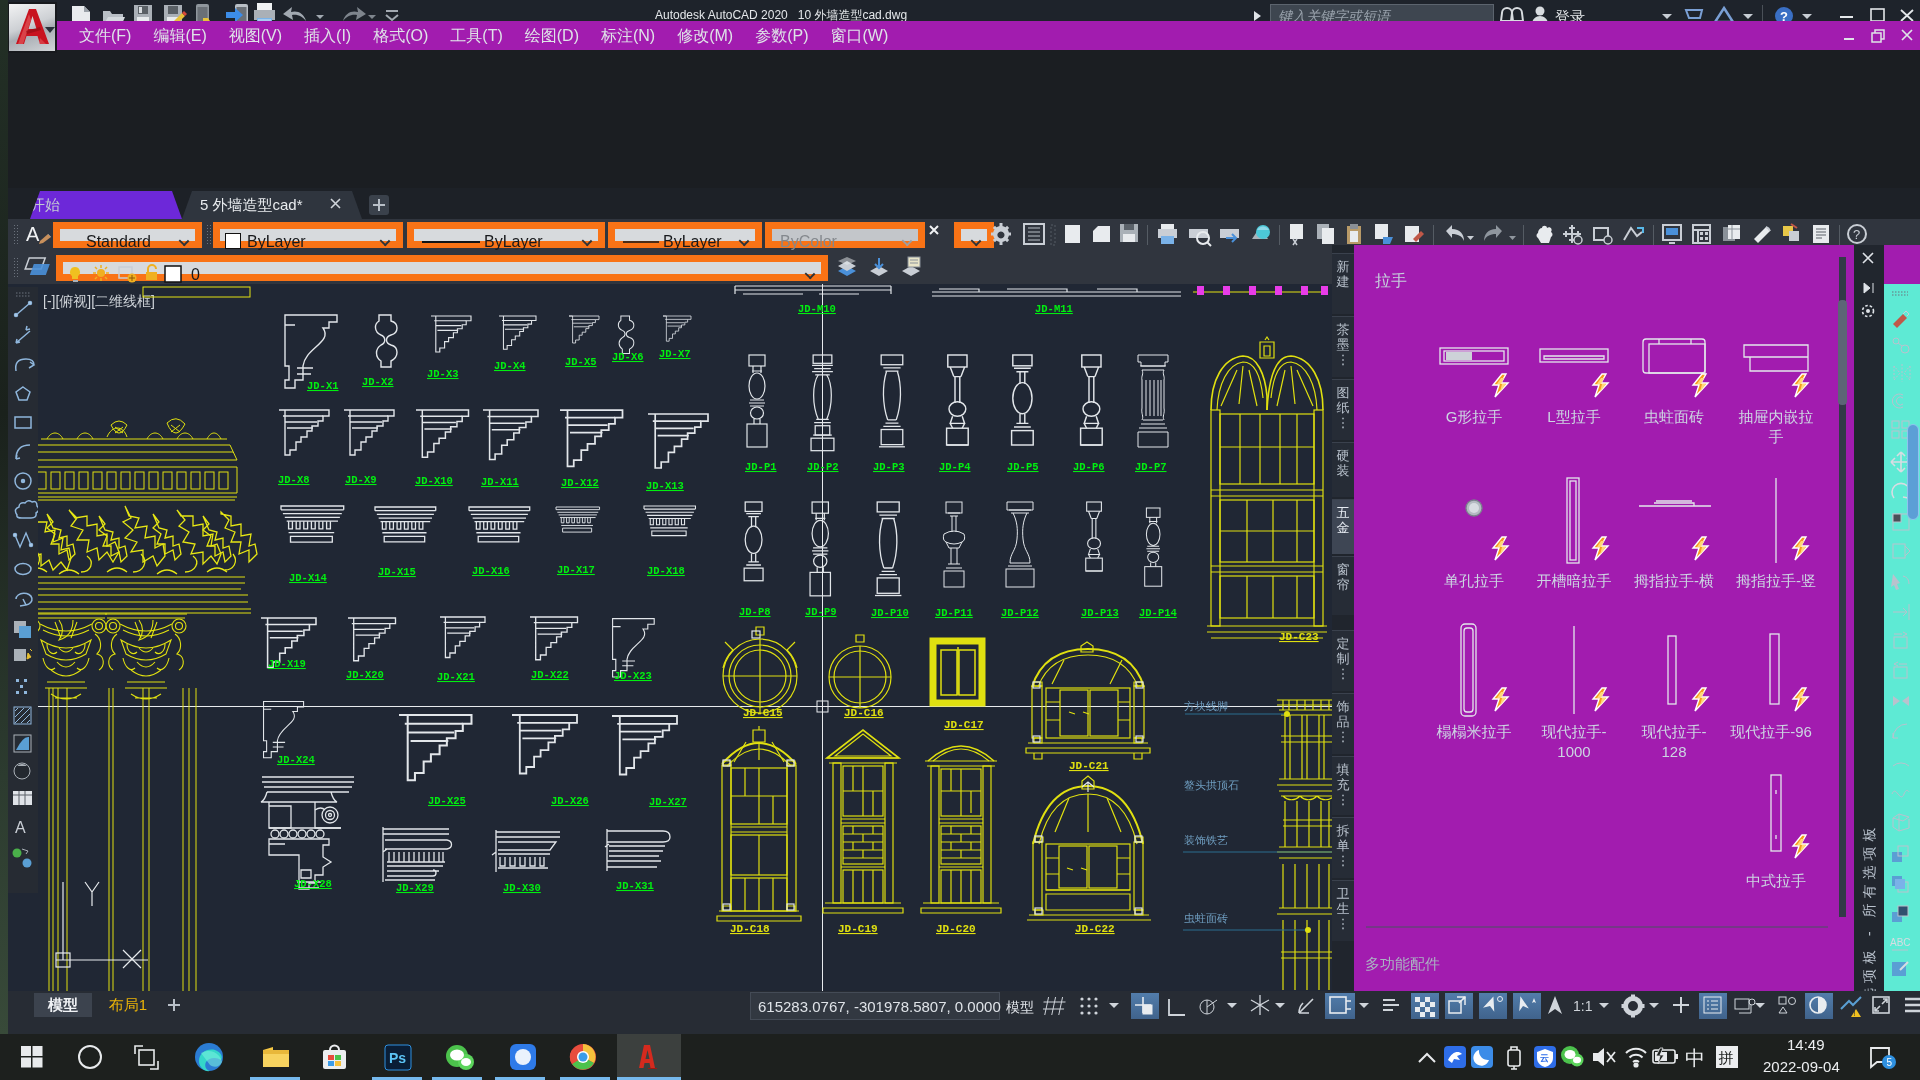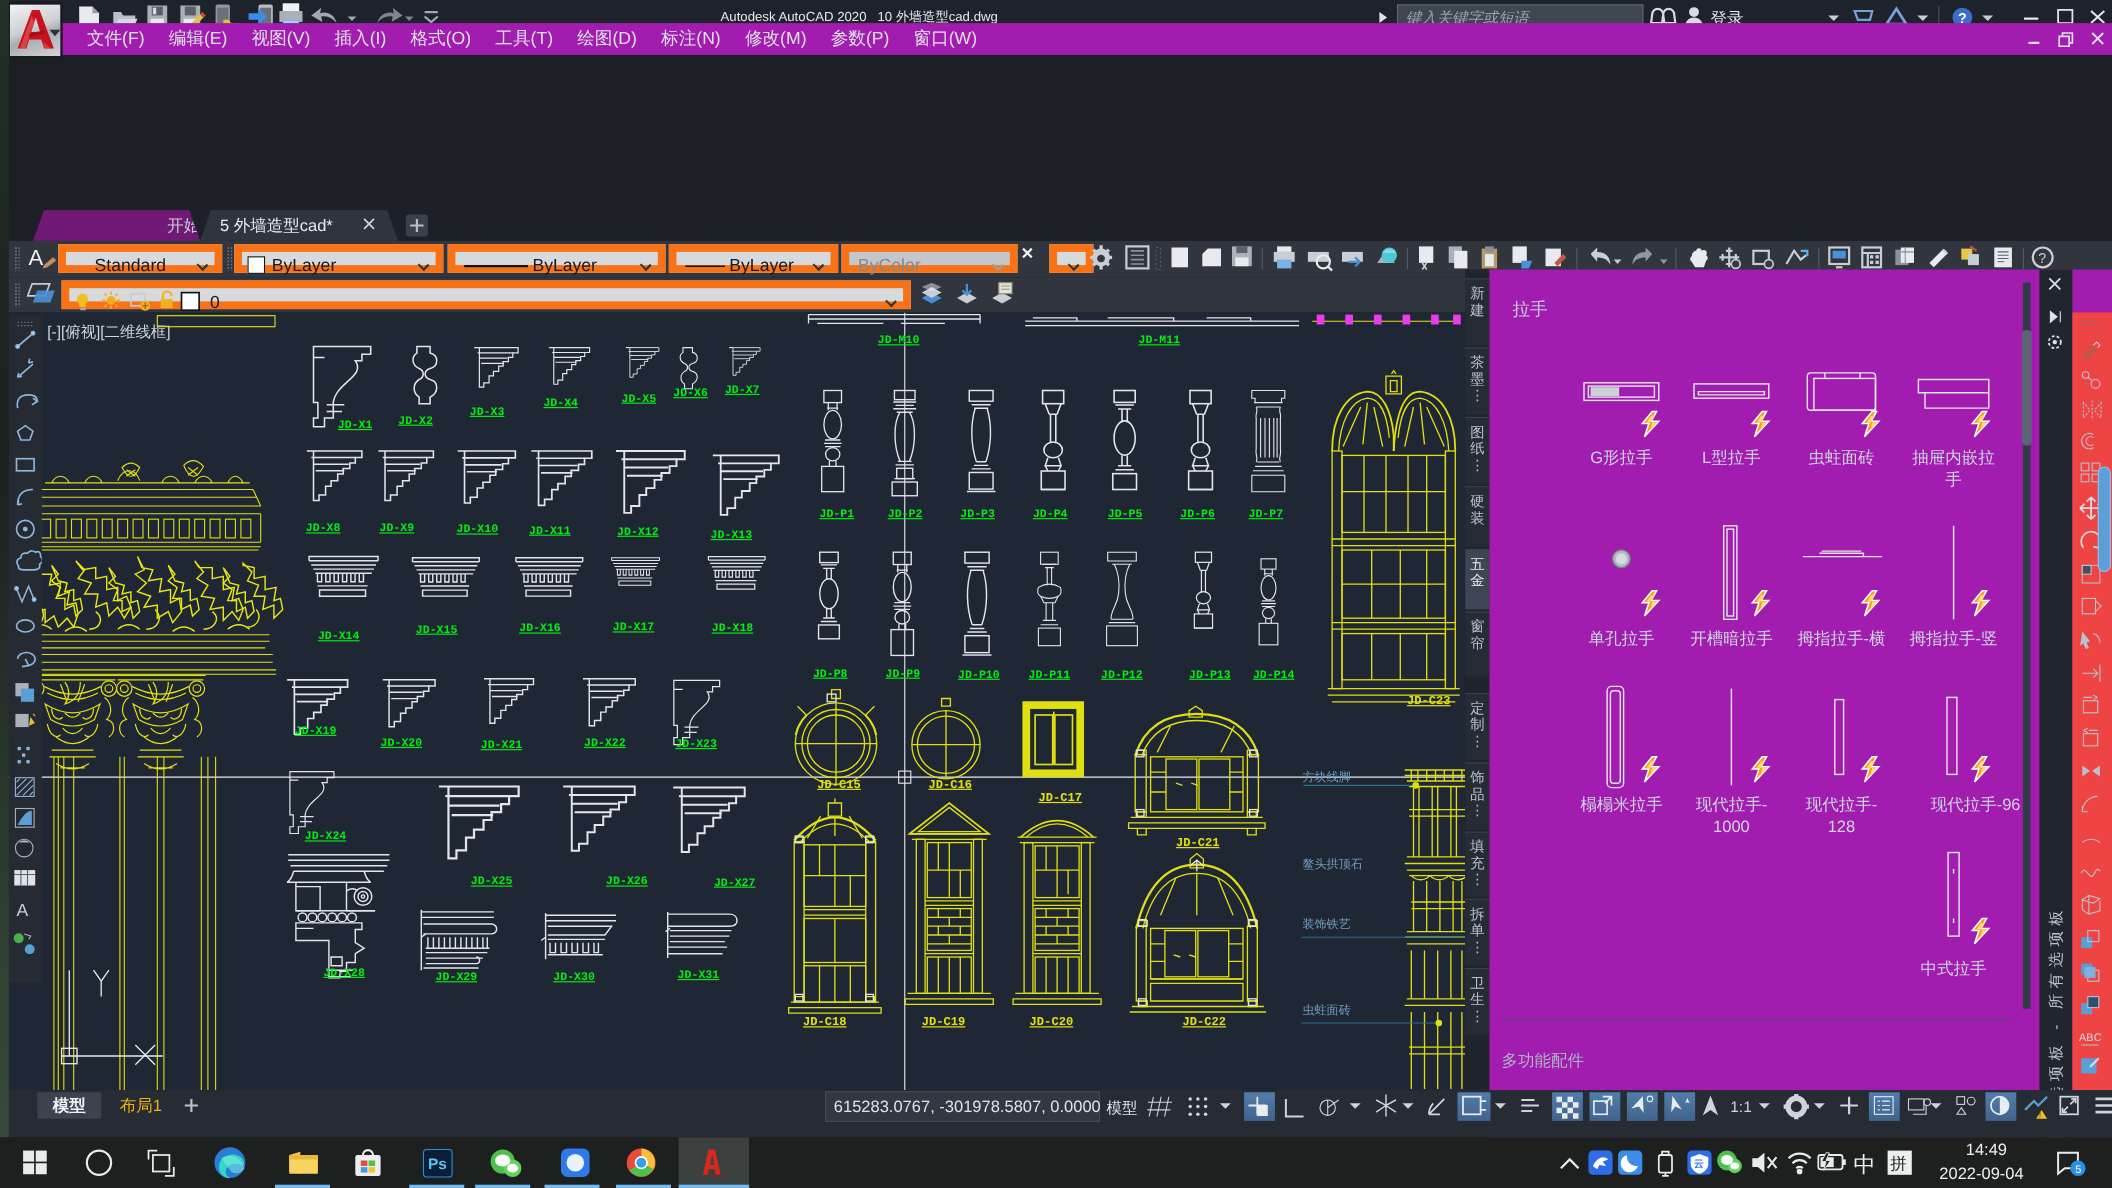--- a/index.html
+++ b/index.html
@@ -18,21 +18,21 @@
 #canvas{left:7px;top:284px;width:1325px;height:707px;background:#202734}
 #statusrow{left:6px;top:991px;width:1914px;height:43px;background:#272c34}
 #taskbar{left:0;top:1034px;width:1920px;height:46px;background:#1d201e}
 .combo{position:absolute;height:26px;background:#d7dadd;border:7px solid #f97316;color:#17191c;font-size:16px}
 .combo .arr{position:absolute;right:7px;top:8px;width:8px;height:8px;border-right:2px solid #2e3338;border-bottom:2px solid #2e3338;transform:rotate(45deg) scale(1,0.9);transform-origin:center}
 .grip{position:absolute;width:5px;height:22px;background-image:radial-gradient(#6b727c 1px,transparent 1px);background-size:3px 3px}
 
 #paltabs{left:1332px;top:245px;width:22px;height:789px;background:#20252d}
 #palette{left:1354px;top:245px;width:576px;height:789px;background:#a21caf}
 #paltitle{left:1854px;top:245px;width:30px;height:789px;background:#21262e}
-#rightbar{left:1884px;top:284px;width:36px;height:707px;background:#ef4444}
+#rightbar{left:1884px;top:284px;width:36px;height:707px;background:#5eead4}
 .ptab{position:absolute;left:0;width:22px;background:#262c36;border-top:1px solid #3a414d;color:#b9c2cd;font-size:13px;line-height:15px;text-align:center;padding-top:5px}
 .plabel{position:absolute;color:#ccd5e2;font-size:15px;text-align:center;line-height:20px}
 </style></head>
 <body>
 <div id="app">
 <div id="title" class="abs">
  <svg width="1914" height="33" style="position:absolute;left:0;top:0">
   <g>
    <path d="M66 6 h12 l6 6 v15 h-18 z" fill="#e8ebee"></path>
           <path d="M78 6 l6 6 h-6 z" fill="#9aa1a8"></path>
@@ -112,21 +112,21 @@
 <div class="abs" style="left:7px;top:2px;width:50px;height:51px;background:linear-gradient(160deg,#f2f3f4,#cdd0d4 45%,#a8adb3 60%,#d2d5d8);border:2px solid #17191d">
  <svg width="46" height="47">
         <path d="M7 40 L20 5 h7 L40 40 h-9 l-2.5-8 h-11 L15 40 z M19.5 25 h8 L23.5 12 z" fill="#c8131f" fill-rule="evenodd"></path>
         <path d="M9 40 L20 10 l2 6 -8 24 z" fill="#e86a6a" opacity="0.55"></path>
         <path d="M31 34 l6 6 h-7 z" fill="#e86a6a" opacity="0.45"></path>
         <path d="M17 27 l14-4 1 3 -14 4 z" fill="#8f0e14" opacity="0.6"></path>
         <path d="M36 23 l10 0 -5 6 z" fill="#2b313b"></path>
       </svg>
 </div>
 <div id="tabrow" class="abs">
- <div class="abs" style="left:24px;top:3px;width:152px;height:28px;background:#701a75;clip-path:polygon(10px 0,calc(100% - 10px) 0,100% 100%,0 100%);color:#c3cad2;font-size:15px;text-align:right;padding-top:5px">开始</div>
+ <div class="abs" style="left:24px;top:3px;width:152px;height:28px;background:#6d28d9;clip-path:polygon(10px 0,calc(100% - 10px) 0,100% 100%,0 100%);color:#c3cad2;font-size:15px;text-align:left;padding-top:5px">开始</div>
  <div class="abs" style="left:176px;top:3px;width:180px;height:28px;background:#2f353e;clip-path:polygon(10px 0,170px 0,100% 100%,0 100%);color:#e8ebee;font-size:15px;padding:5px 0 0 18px">5 外墙造型cad*</div>
  <svg width="30" height="30" style="position:absolute;left:320px;top:6px">
         <path d="M5 5 l9 9 m0-9 l-9 9" stroke="#cfd4da" stroke-width="1.6"></path>
       </svg>
  <div class="abs" style="left:363px;top:7px;width:20px;height:20px;background:#3a414b;border-radius:3px"><svg width="20" height="20">
           <path d="M10 4 v12 M4 10 h12" stroke="#b8bfc7" stroke-width="2"></path>
         </svg></div>
 </div>
 <div id="tb1" class="abs">
  <div class="grip" style="left:7px;top:5px"></div>
@@ -954,21 +954,21 @@
  <div class="plabel" style="left:170px;top:162px;width:100px">L型拉手</div>
  <div class="plabel" style="left:270px;top:162px;width:100px">虫蛀面砖</div>
  <div class="plabel" style="left:372px;top:162px;width:100px">抽屉内嵌拉<br>手</div>
  <div class="plabel" style="left:70px;top:326px;width:100px">单孔拉手</div>
  <div class="plabel" style="left:170px;top:326px;width:100px">开槽暗拉手</div>
  <div class="plabel" style="left:270px;top:326px;width:100px">拇指拉手-横</div>
  <div class="plabel" style="left:372px;top:326px;width:100px">拇指拉手-竖</div>
  <div class="plabel" style="left:70px;top:477px;width:100px">榻榻米拉手</div>
  <div class="plabel" style="left:170px;top:477px;width:100px">现代拉手-<br>1000</div>
  <div class="plabel" style="left:270px;top:477px;width:100px">现代拉手-<br>128</div>
- <div class="plabel" style="left:392px;top:477px;width:100px">现代拉手-96</div>
+ <div class="plabel" style="left:367px;top:477px;width:100px">现代拉手-96</div>
  <div class="plabel" style="left:372px;top:626px;width:100px">中式拉手</div>
  <div class="abs" style="left:11px;top:710px;font-size:15px;color:#aab4c2">多功能配件</div>
 </div>
 <div id="paltitle" class="abs">
  <svg width="30" height="120" style="position:absolute;left:0;top:0">
   <path d="M9 8 l10 10 m0 -10 l-10 10" stroke="#dfe3e8" stroke-width="1.6"></path>
   <path d="M10 38 l6 5 -6 5 z M19 38 v10" fill="#dfe3e8" stroke="#dfe3e8"></path>
   <g fill="#dfe3e8">
         <circle cx="14" cy="66" r="2"></circle>
         <circle cx="14" cy="66" r="5.5" fill="none" stroke="#dfe3e8" stroke-width="1.6" stroke-dasharray="2.5 2"></circle>

